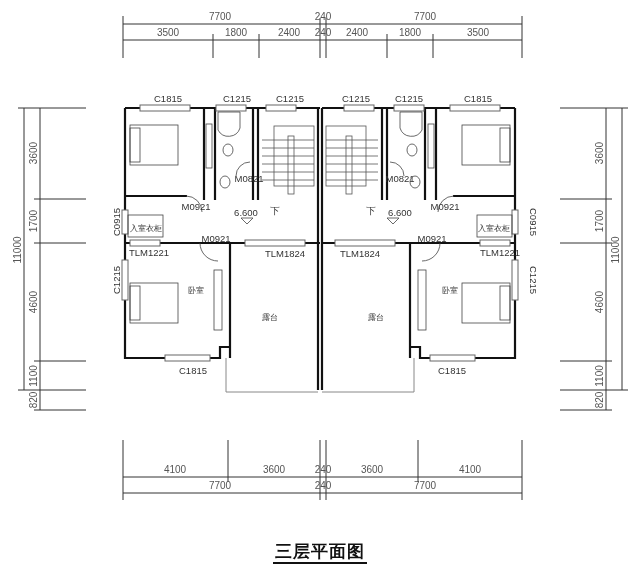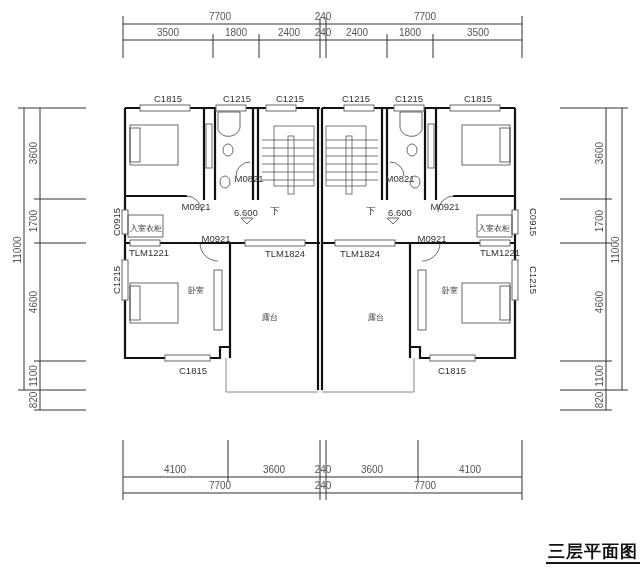--- a/index.html
+++ b/index.html
@@ -2,21 +2,21 @@
 <html><head>
 <meta charset="utf-8">
 <style>
   html, body { margin: 0; padding: 0; background: #ffffff; }
   body { width: 640px; height: 577px; position: relative; overflow: hidden;
          font-family: "Liberation Sans", "DejaVu Sans", sans-serif; }
   #plan { position: absolute; left: 0; top: 0; width: 640px; height: 577px; }
   .dim-text { font-size: 10px; fill: #555; font-family: "Liberation Sans", sans-serif; }
   .lbl { font-size: 9.5px; fill: #333; font-family: "Liberation Sans", sans-serif; }
   .room { font-size: 8px; fill: #333; font-family: "DejaVu Sans", sans-serif; }
-  .title { position: absolute; left: 0; top: 540px; width: 640px; text-align: right;
+  .title { position: absolute; left: 0; top: 540px; width: 640px; text-align: center;
            font-family: "DejaVu Sans", sans-serif; font-size: 17px; font-weight: bold; color: #111; }
   .title span { border-bottom: 2px solid #111; padding: 0 2px 1px; letter-spacing: 1px; }
 </style>
 </head>
 <body>
 
 <svg id="plan" viewBox="0 0 640 577" xmlns="http://www.w3.org/2000/svg">
   <g stroke="#333" stroke-width="1" fill="none">
 
     <line x1="123" y1="24" x2="522" y2="24"></line>

